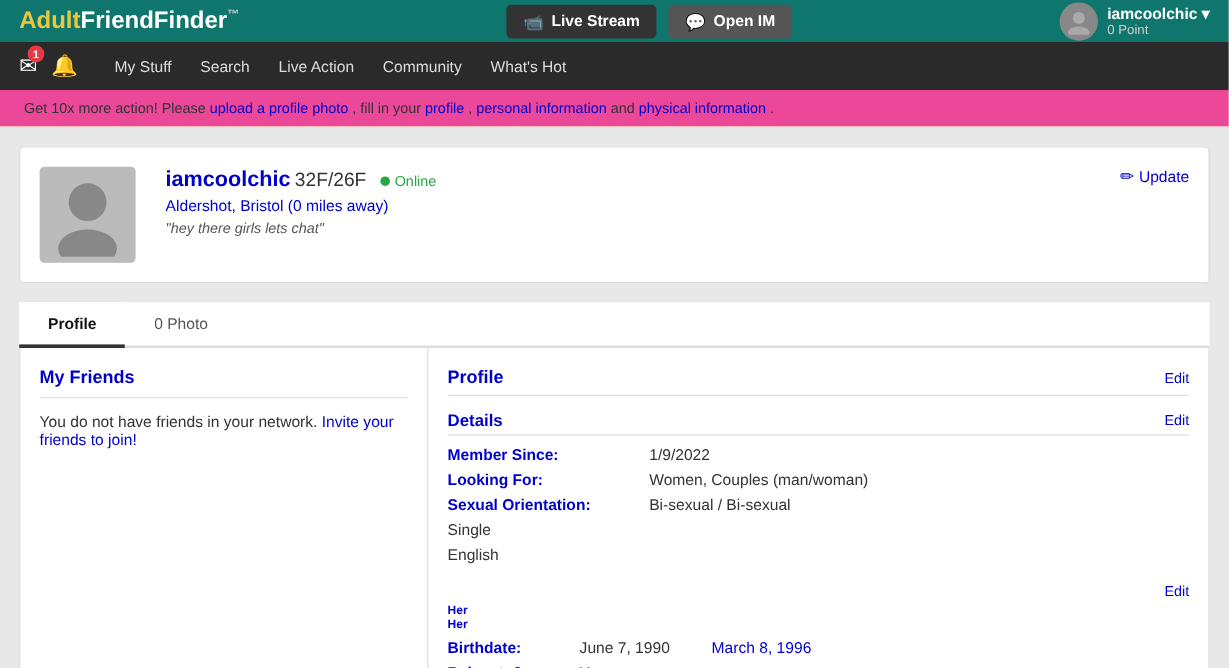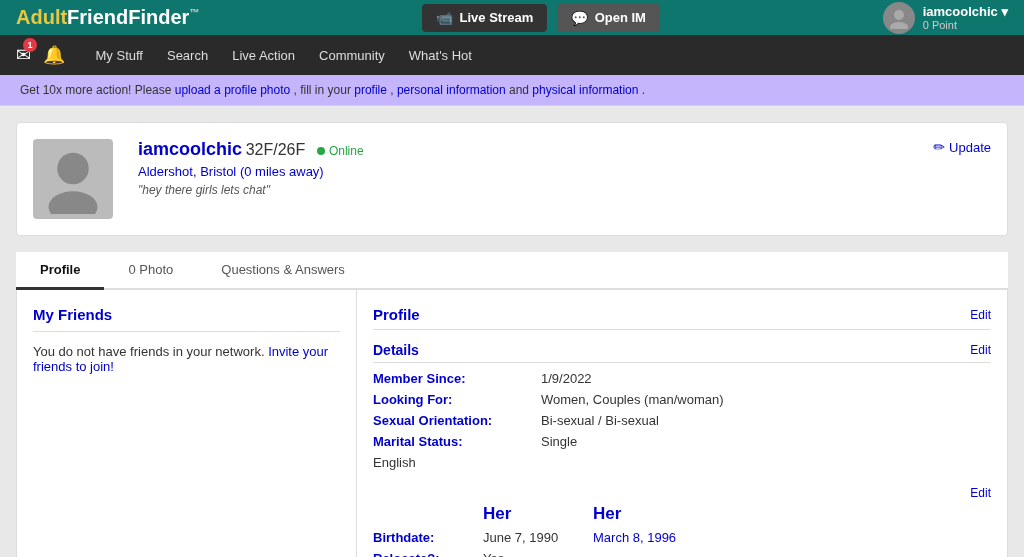--- a/index.html
+++ b/index.html
@@ -56,21 +56,21 @@
       background: #e63946; color: #fff; font-size: 9px;
       border-radius: 50%; width: 14px; height: 14px;
       display: flex; align-items: center; justify-content: center;
       font-weight: bold;
     }
     .nav-links { display: flex; gap: 24px; margin-left: 10px; }
     .nav-link { color: #ddd; text-decoration: none; font-size: 13px; cursor: pointer; }
 
     
     .info-banner {
-      background: #c4b5fd;
+      background: #ec4899;
       padding: 8px 20px;
       font-size: 12px;
       color: #333;
       border-bottom: 1px solid #f5c0c0;
     }
     .info-banner a { color: #0000cc; }
 
     
     .main-content {
       background: #e8e8e8;
@@ -293,21 +293,20 @@
     </div>
     <button class="update-btn">
       <span style="font-size:14px;">✏</span>
       <span>Update</span>
     </button>
   </div>
 
   <div class="tabs-bar">
     <div class="tab active">Profile</div>
     <div class="tab">0 Photo</div>
-    <div class="tab">Questions &amp; Answers</div>
   </div>
 
   <div class="content-area">
 
     <div class="left-panel">
       <div class="my-friends-title">My Friends</div>
       <p class="no-friends-msg">
         <span>You do not have friends in your network. </span>
         <a>Invite your friends to join!</a>
       </p>
@@ -331,34 +330,33 @@
         </div>
         <div class="detail-row">
           <span class="detail-label">Looking For:</span>
           <span class="detail-value">Women, Couples (man/woman)</span>
         </div>
         <div class="detail-row">
           <span class="detail-label">Sexual Orientation:</span>
           <span class="detail-value">Bi-sexual / Bi-sexual</span>
         </div>
         <div class="detail-row">
-          <span class="detail-label">Marital Status:</span>
           <span class="detail-value">Single</span>
         </div>
         <div class="detail-row">
           <span class="detail-value">English</span>
         </div>
       </div>
 
       <div class="paired-section">
         <div class="edit-right">
           <a class="edit-link">Edit</a>
         </div>
 
-        <div style="display:flex; margin-bottom:6px; font-size:17px;">
+        <div style="display:flex; margin-bottom:6px; font-size:10px;flex-direction:column;">
           <div style="min-width:110px;"></div>
           <div style="min-width:110px; font-weight:bold; color:#0000cc;">Her</div>
           <div style="min-width:110px; font-weight:bold; color:#0000cc;">Her</div>
         </div>
 
         <div class="paired-row">
           <span class="paired-label">Birthdate:</span>
           <span class="paired-val1">June 7, 1990</span>
           <span class="paired-val2">March 8, 1996</span>
         </div>

